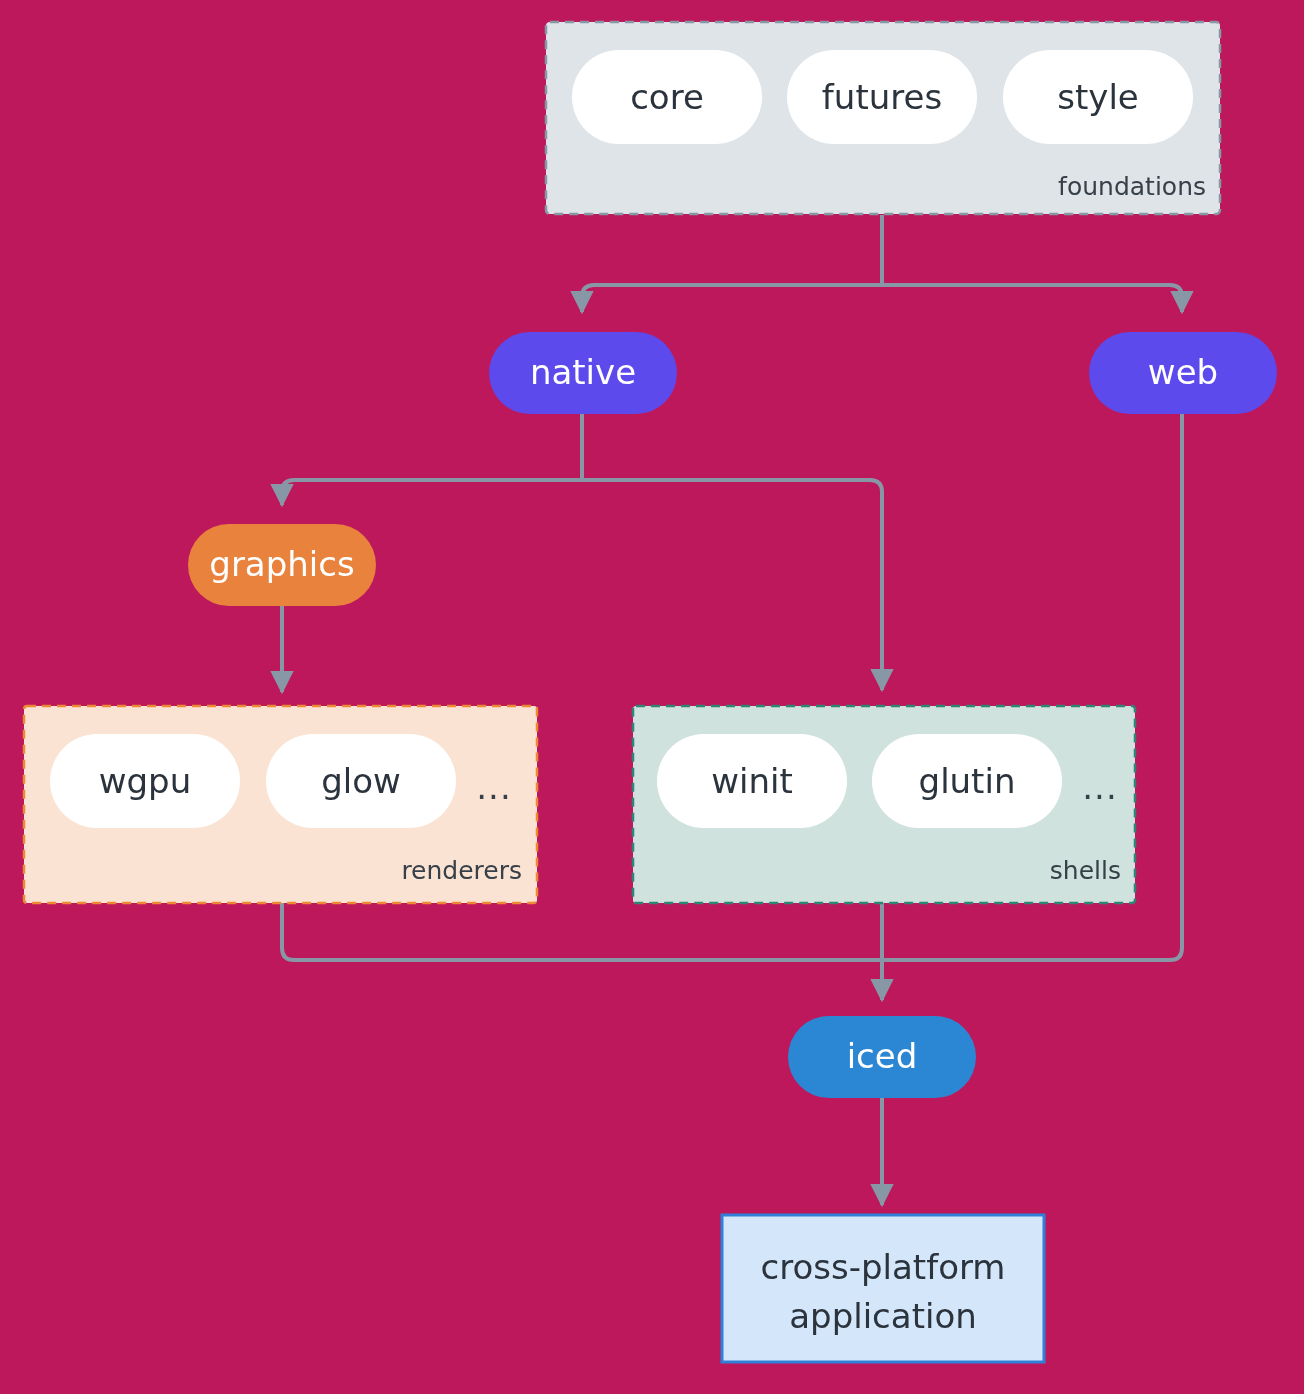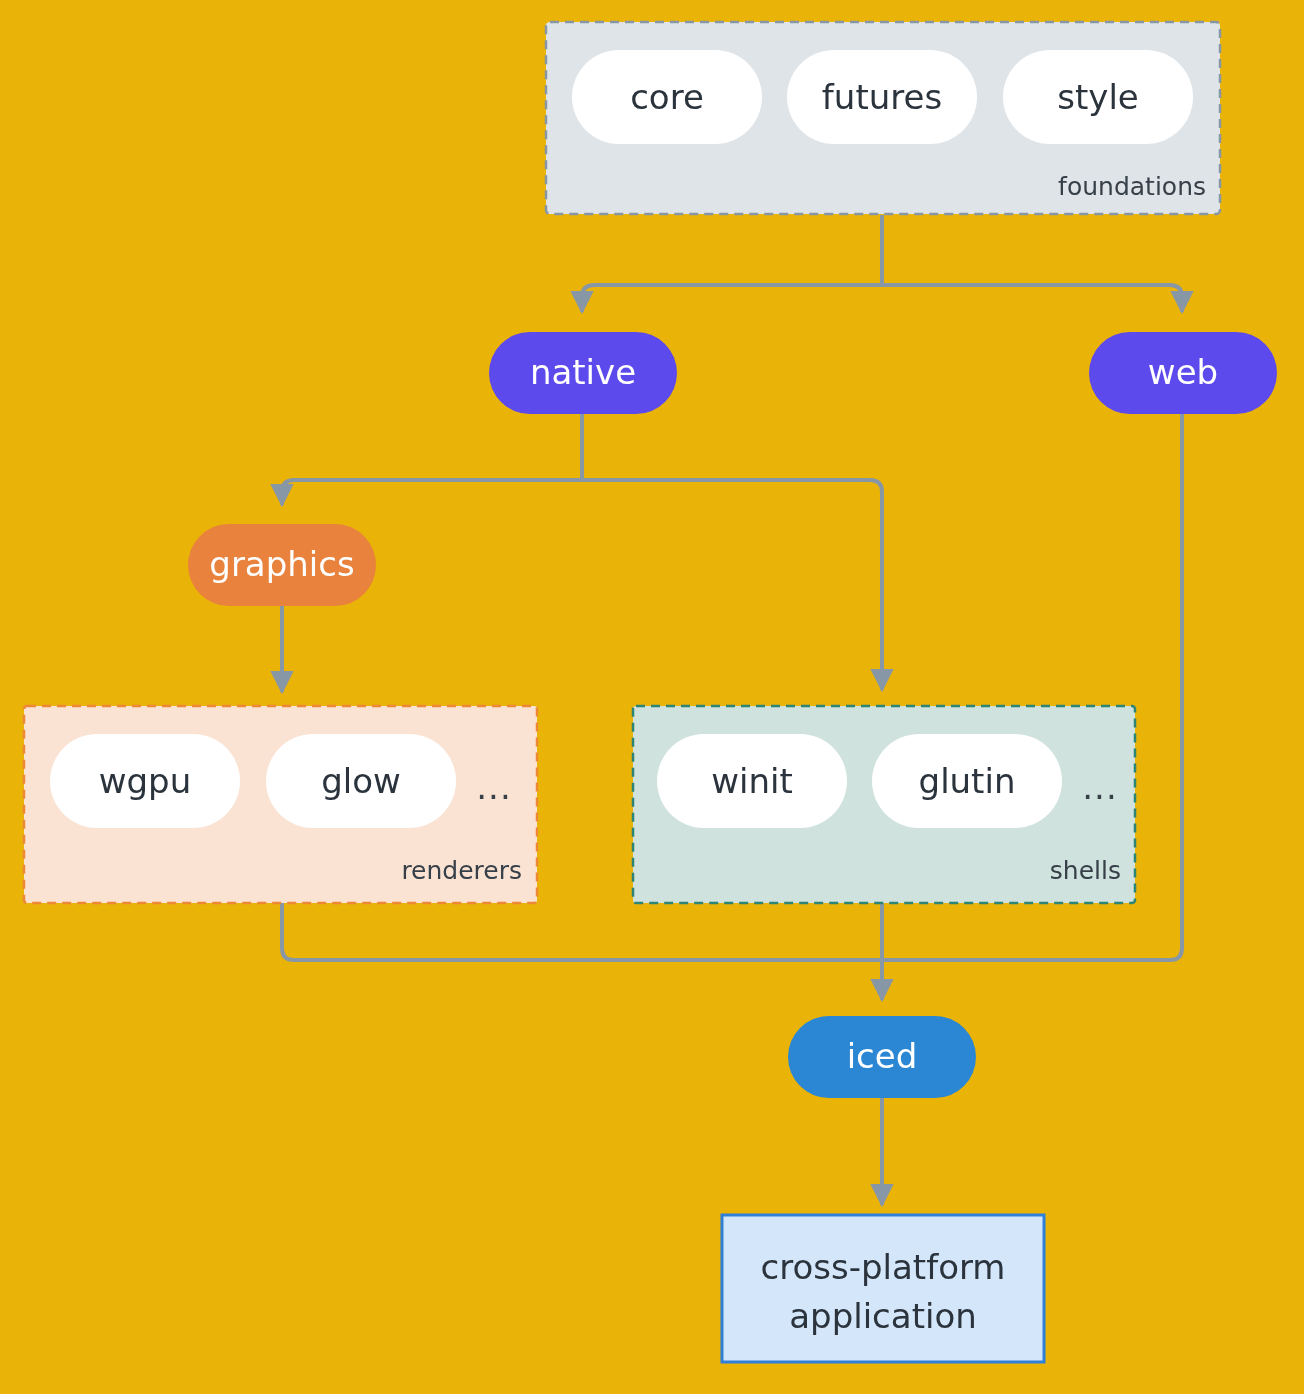--- a/index.html
+++ b/index.html
@@ -4,21 +4,21 @@
 <style>
   html, body {
     margin: 0;
     padding: 0;
     background: #000000;
   }
   #diagram-root {
     position: relative;
     width: 1304px;
     height: 1394px;
-    background: #eab308;
+    background: #be185d;
     overflow: hidden;
     font-family: "DejaVu Sans", "Liberation Sans", sans-serif;
   }
   svg.canvas {
     position: absolute;
     top: 0;
     left: 0;
     width: 1304px;
     height: 1394px;
     display: block;

